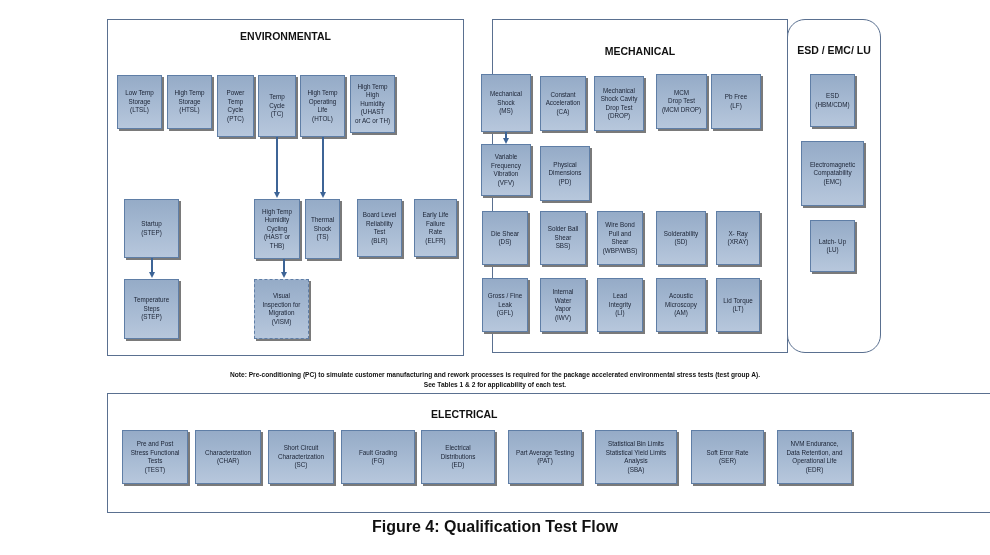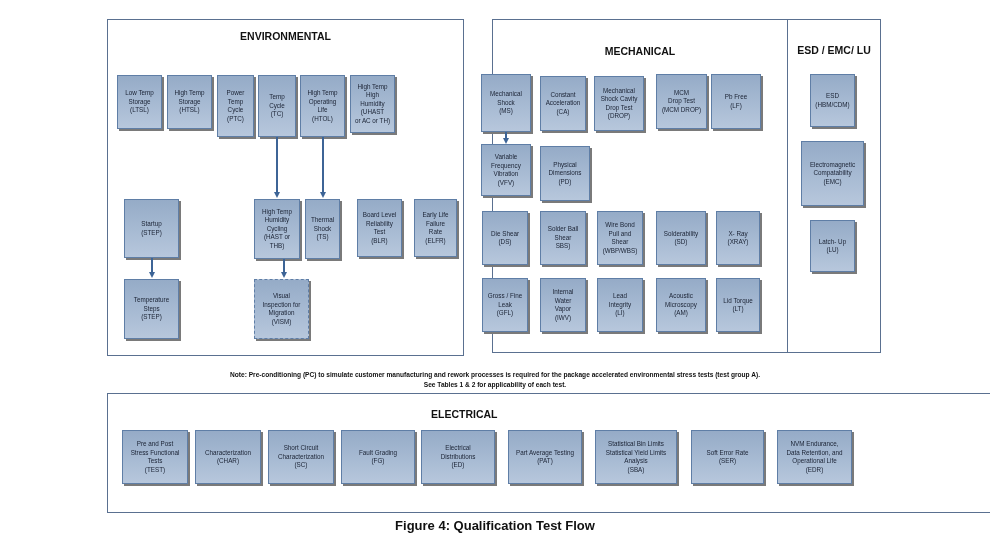--- a/index.html
+++ b/index.html
@@ -14,21 +14,21 @@
            box-shadow: 2px 2px 0 #7a7a7a;
            display: flex; align-items: center; justify-content: center; text-align: center;
            font-size: 6.3px; line-height: 1.35; color: #1a2233; padding: 1px 2px; white-space: pre-line; }
     .box.dashed { border: 1px dashed #5f7ea6; }
     .arrow { position: absolute; background: #3d6496; width: 1.5px; }
     .arrowhead { position: absolute; width: 0; height: 0; border-left: 3.5px solid transparent;
                  border-right: 3.5px solid transparent; border-top: 6px solid #3d6496; }
     .note { position: absolute; left: 0; width: 990px; text-align: center; font-size: 6.6px;
             font-weight: bold; color: #111; line-height: 1.45; }
     .caption { position: absolute; left: 0; width: 990px; text-align: center; top: 518px;
-               font-size: 13px; font-weight: bold; color: #111; }
+               font-size: 16px; font-weight: bold; color: #111; }
   </style>
 </head>
 <body>
 
 <div class="panel" style="left:107px; top:19px; width:357px; height:337px;">
   <div class="panel-title" style="top:10px;">ENVIRONMENTAL</div>
 </div>
 <div class="box" style="left:117px; top:75px; width:45px; height:54px;">Low Temp
 Storage
 (LTSL)</div>
@@ -137,21 +137,21 @@
 (IWV)</div>
 <div class="box" style="left:597px; top:278px; width:46px; height:54px;">Lead
 Integrity
 (LI)</div>
 <div class="box" style="left:656px; top:278px; width:50px; height:54px;">Acoustic
 Microscopy
 (AM)</div>
 <div class="box" style="left:716px; top:278px; width:44px; height:54px;">Lid Torque
 (LT)</div>
 
-<div class="panel" style="left:787px; top:19px; width:94px; height:334px;">
+<div class="panel" style="left:787px; top:19px; width:94px; height:334px;border-radius:18px;">
   <div class="panel-title" style="top:24px;">ESD / EMC/ LU</div>
 </div>
 <div class="box" style="left:810px; top:74px; width:45px; height:53px;">ESD
 (HBM/CDM)</div>
 <div class="box" style="left:801px; top:141px; width:63px; height:65px;">Electromagnetic
 Compatability
 (EMC)</div>
 <div class="box" style="left:810px; top:220px; width:45px; height:52px;">Latch- Up
 (LU)</div>
 

